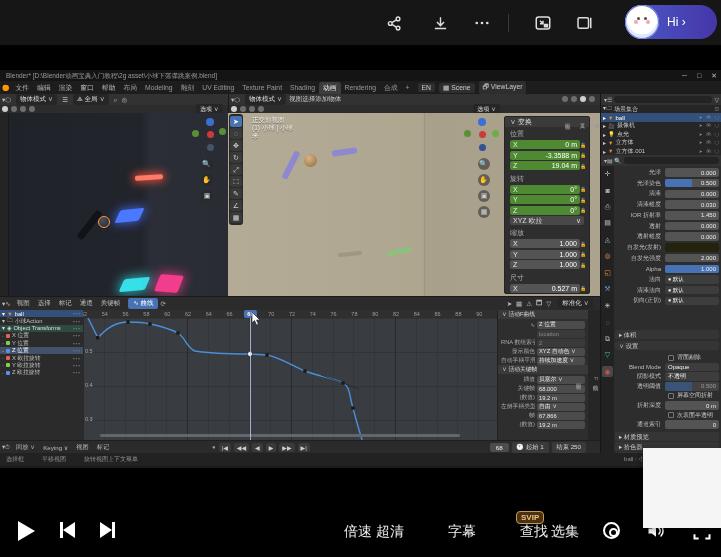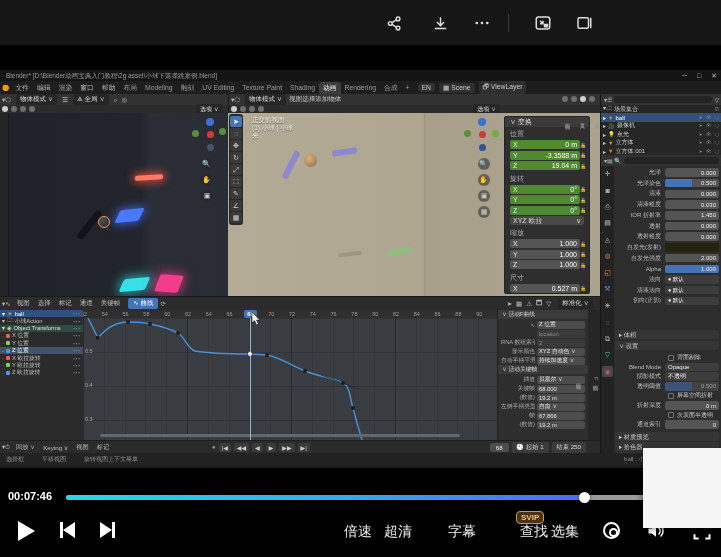--- a/index.html
+++ b/index.html
@@ -209,20 +209,24 @@
           <path d="M8 9l4 4M12 9v4h-4"></path>
           <rect x="13" y="13" width="6" height="5" fill="#ddd" stroke="none"></rect>
         </svg>
     </div>
     <div class="tb-ic" style="left:572px">
       <svg width="18" height="18" viewBox="0 0 24 24" fill="none" stroke="#ddd" stroke-width="2">
         <rect x="4" y="5" width="14" height="14" rx="2"></rect>
           <path d="M21 5v14"></path>
         </svg>
     </div>
+    <div class="avatar-pill">
+      <div class="avatar-face"></div>
+      <div class="avatar-txt">Hi ›</div>
+    </div>
   </div>
 
   <div class="video">
     <div class="blender">
 
       <div class="b-title">Blender* [D:\Blender动画宝典入门教程\2g asset\小球下落弹跳案例.blend]</div>
       <div class="b-winbtns">
         <span>─</span>
         <span>□</span>
         <span>✕</span>
@@ -852,42 +856,33 @@
       <div class="cursor" style="left:251px;top:242px">
         <svg width="10" height="14" viewBox="0 0 10 14">
             <path d="M1,0 L1,11 L3.6,8.6 L5.4,13 L7.4,12.2 L5.6,8 L9,8 Z" fill="#fff" stroke="#222" stroke-width="0.7"></path>
           </svg>
       </div>
     </div>
 
     <div class="white-box"></div>
   </div>
 
-  <div class="progress-row">
-    <div class="ptime" style="left:8px">00:07:46</div>
-    <div class="ptrack">
-      <div class="pfill" id="pfill" style="width: 89%;"></div>
-      <div class="prest" style="width: 11%;"></div>
-      <div class="pknob" id="pknob" style="left: calc(89% - 5px);"></div>
-    </div>
-    <div class="ptime" style="left:658px">00:13:54</div>
-  </div>
 
   <div class="controls">
     <div class="play-btn"></div>
     <div class="skip" style="left:60px">
       <span class="bar"></span>
         <span class="tri-l"></span>
     </div>
     <div class="skip" style="left:100px">
       <span class="tri-r"></span>
         <span class="bar"></span>
     </div>
     <div class="txtbtn" style="left:344px">倍速</div>
-    <div class="txtbtn" style="left:384px">超清</div>
+    <div class="txtbtn" style="left:376px">超清</div>
     <div class="txtbtn" style="left:448px">字幕</div>
     <div class="txtbtn" style="left:520px">查找</div>
     <div class="svip">SVIP</div>
     <div class="txtbtn" style="left:551px">选集</div>
     <div class="loop-ic"></div>
     <svg class="ctrl-svg" style="left:646px" width="20" height="20" viewBox="0 0 24 24" fill="#fff">
       <path d="M3 9v6h4l5 4V5L7 9H3z"></path>
       <path d="M15.5 8.5a5 5 0 010 7M18 6a8.5 8.5 0 010 12" fill="none" stroke="#fff" stroke-width="1.8" stroke-linecap="round"></path>
     </svg>
     <svg class="ctrl-svg" style="left:692px" width="20" height="20" viewBox="0 0 24 24" fill="none" stroke="#fff" stroke-width="2.4">

